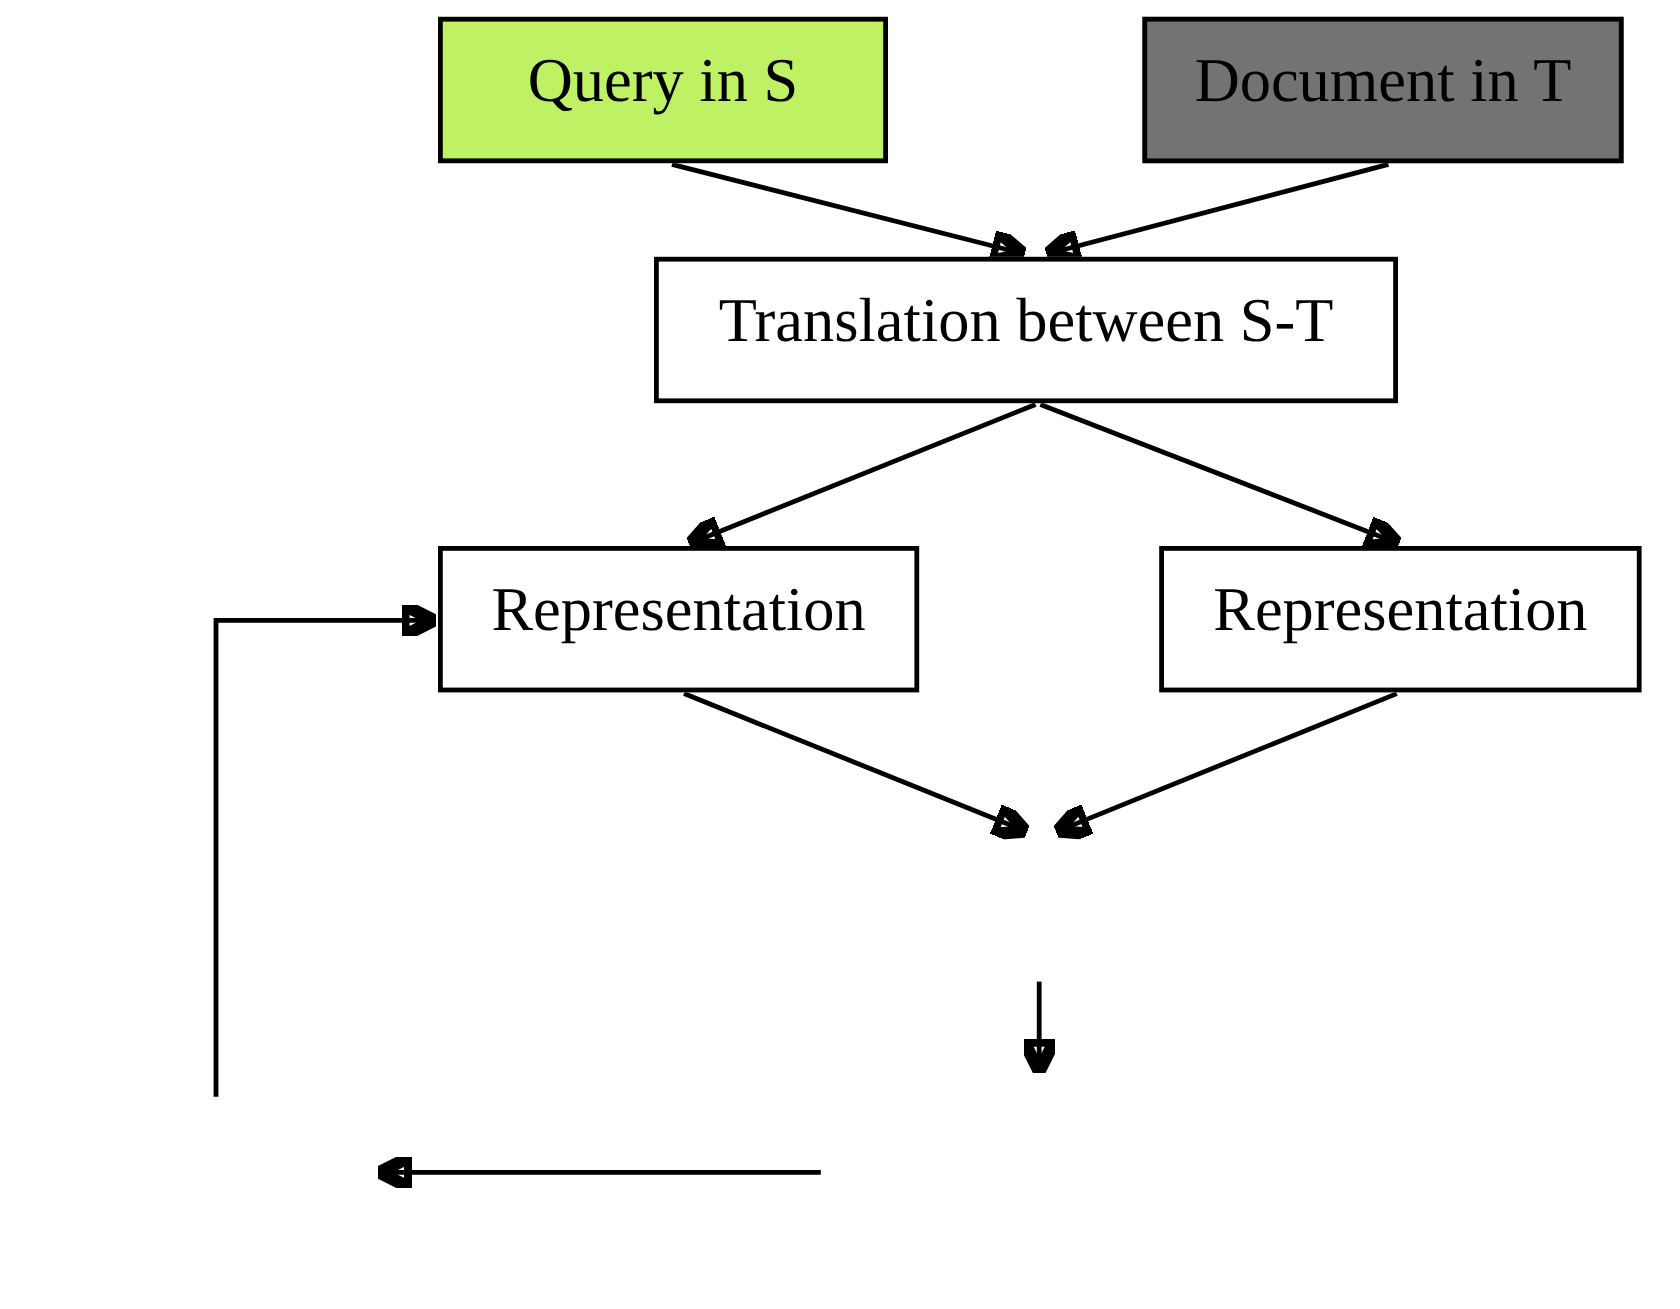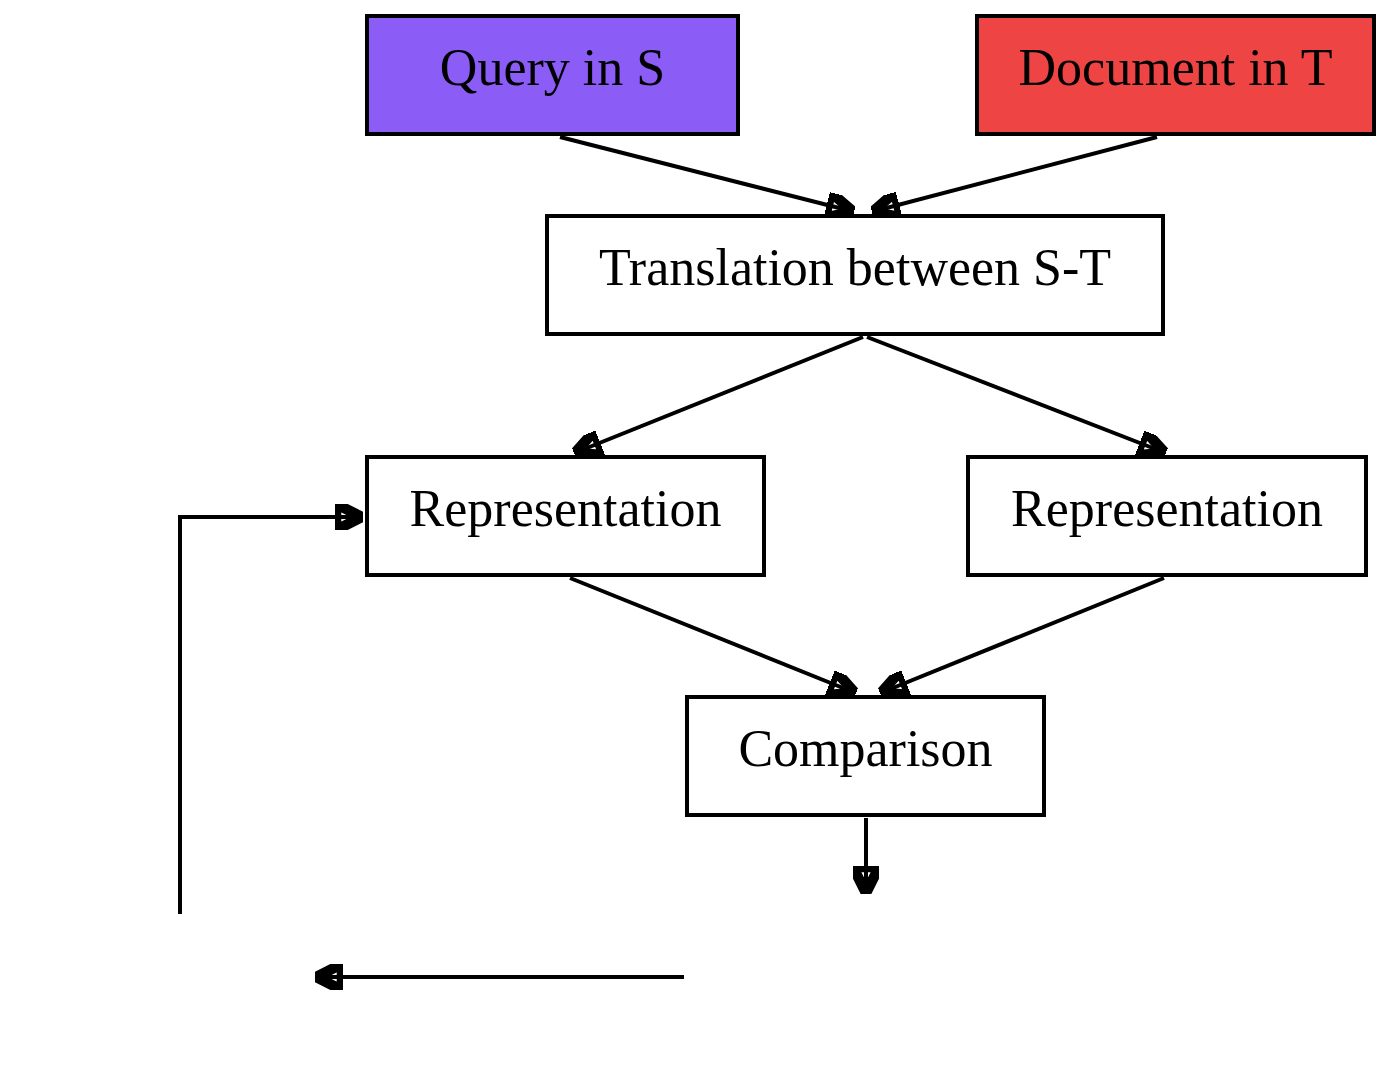--- a/index.html
+++ b/index.html
@@ -65,39 +65,36 @@
     <path d="M1157 137 L875 211" marker-end="url(#arrow)" style="stroke: rgb(0, 0, 0);"></path>
     <path d="M863 337 L577 452" marker-end="url(#arrow)" style="stroke: rgb(0, 0, 0);"></path>
     <path d="M867 337 L1163 452" marker-end="url(#arrow)" style="stroke: rgb(0, 0, 0);"></path>
     <path d="M570 578 L853 692" marker-end="url(#arrow)" style="stroke: rgb(0, 0, 0);"></path>
     <path d="M1164 578 L883 692" marker-end="url(#arrow)" style="stroke: rgb(0, 0, 0);"></path>
     <path d="M866 818 L866 891" marker-end="url(#arrow)" style="stroke: rgb(0, 0, 0);"></path>
     <path d="M684 977 L318 977" marker-end="url(#arrow)" style="stroke: rgb(0, 0, 0);"></path>
     <path d="M180 914 L180 517 L360 517" marker-end="url(#arrow)" style="stroke: rgb(0, 0, 0);"></path>
   </svg>
 
-  <div class="node node-query" style="background: #8b5cf6; border-color: rgb(0, 0, 0); align-items: center;">
+  <div class="node node-query" style="background: #bef264; border-color: rgb(0, 0, 0); align-items: center;">
     <span>Query in S</span>
   </div>
 
-  <div class="node node-document" style="background: #ef4444; border-color: rgb(0, 0, 0); margin-left: 23px;">
+  <div class="node node-document" style="background: #737373; border-color: rgb(0, 0, 0);">
     <span>Document in T</span>
   </div>
 
   <div class="node node-translation" style="background: rgb(255, 255, 255); border-color: rgb(0, 0, 0);">
     <span>Translation between S-T</span>
   </div>
 
   <div class="node node-rep-left" style="background: rgb(255, 255, 255); border-color: rgb(0, 0, 0);">
     <span>Representation</span>
   </div>
 
   <div class="node node-rep-right" style="background: rgb(255, 255, 255); border-color: rgb(0, 0, 0);">
     <span>Representation</span>
   </div>
 
-  <div class="node node-comparison" style="background: rgb(255, 255, 255); border-color: rgb(0, 0, 0);">
-    <span>Comparison</span>
-  </div>
 
 
 
 </div>
 
 </body></html>

